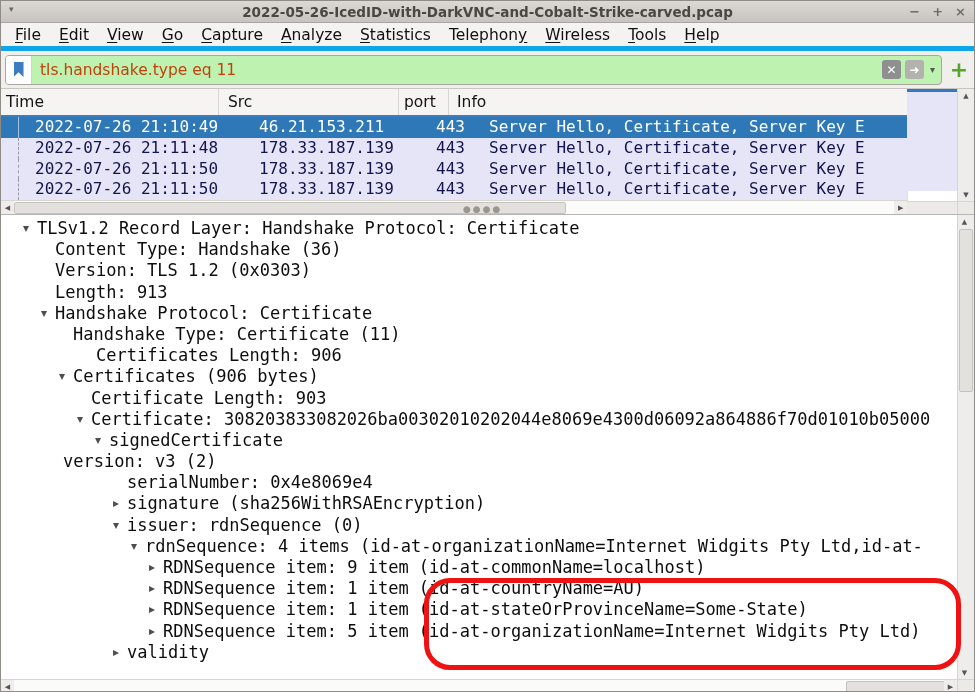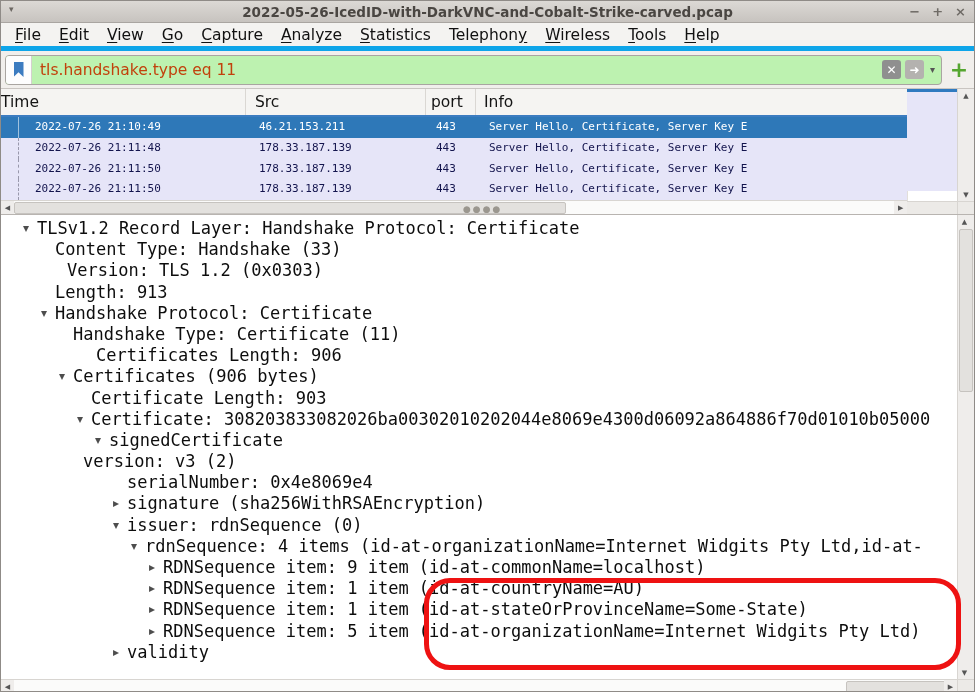--- a/index.html
+++ b/index.html
@@ -50,27 +50,27 @@
   .btn-clear { background:#8f8f8f; }
   .btn-apply { background:#b4b2af; }
   .filter-caret { font-size:10px; color:#555; margin:0 6px 0 2px; }
   .add-btn { width:22px; height:22px; display:flex; align-items:center; justify-content:center;
     color:#55a630; font-size:22px; font-weight:bold; line-height:20px; }
   
   .packet-pane { height:125px; display:flex; }
   .plist-main { width:908px; display:flex; flex-direction:column; }
   .plist-header { height:28px; background:#f5f4f2; border-bottom:2px solid #3c7cc0; display:flex; }
   .hcell { font-size:15.5px; color:#141414; display:flex; align-items:center; border-right:1px solid #dad7d3; }
-  .hc-time { width:245px; }
+  .hc-time { width:218px; padding-left:5px; }
   .hc-src  { width:180px; padding-left:9px; }
   .hc-port { width:50px;  padding-left:5px; }
   .hc-info { flex:1; padding-left:8px; border-right:none; }
   .plist-rows { height:83px; position:relative; background:#fff; }
   .prow { height:20.75px; display:flex; background:#e6e5f8; color:#13144d;
-    font-family:"DejaVu Sans Mono", monospace; font-size:11px; line-height:20.75px;
+    font-family:"DejaVu Sans Mono", monospace; font-size:16px; line-height:20.75px;
     white-space:nowrap; overflow:hidden; position:relative; }
   .prow.selected { background:#2e78b8; color:#fff; }
   .prow::before { content:""; position:absolute; left:17px; top:0; bottom:0;
     border-left:1px dashed rgba(90,90,110,.55); }
   .prow.selected::before { border-left:1px solid rgba(255,255,255,.55); }
   .c-time { width:247px; padding-left:34px; flex:0 0 auto; }
   .c-src  { width:180px; padding-left:11px; flex:0 0 auto; }
   .c-port { width:50px;  padding-left:8px;  flex:0 0 auto; }
   .c-info { flex:1; padding-left:11px; overflow:hidden; }
   
@@ -218,23 +218,23 @@
 <div class="detail-pane">
   <div class="detail-main">
     <div class="tree">
 
     <div class="tree-line" style="padding-left: 22px;">
           <span class="expander">▾</span>
           <span class="tree-text">TLSv1.2 Record Layer: Handshake Protocol: Certificate</span>
         </div>
         <div class="tree-line" style="padding-left: 40px;">
           <span class="expander"></span>
-          <span class="tree-text">Content Type: Handshake (33)</span>
-        </div>
-        <div class="tree-line" style="padding-left: 52px;">
+          <span class="tree-text">Content Type: Handshake (36)</span>
+        </div>
+        <div class="tree-line" style="padding-left: 40px;">
           <span class="expander"></span>
           <span class="tree-text">Version: TLS 1.2 (0x0303)</span>
         </div>
         <div class="tree-line" style="padding-left: 40px;">
           <span class="expander"></span>
           <span class="tree-text">Length: 913</span>
         </div>
         <div class="tree-line" style="padding-left: 40px;">
           <span class="expander">▾</span>
           <span class="tree-text">Handshake Protocol: Certificate</span>
@@ -256,21 +256,21 @@
           <span class="tree-text">Certificate Length: 903</span>
         </div>
         <div class="tree-line" style="padding-left: 76px;">
           <span class="expander">▾</span>
           <span class="tree-text">Certificate: 308203833082026ba00302010202044e8069e4300d06092a864886f70d01010b05000</span>
         </div>
         <div class="tree-line" style="padding-left: 94px;">
           <span class="expander">▾</span>
           <span class="tree-text">signedCertificate</span>
         </div>
-        <div class="tree-line" style="padding-left: 48px; margin-left: 20px;">
+        <div class="tree-line" style="padding-left: 48px;">
           <span class="expander"></span>
           <span class="tree-text">version: v3 (2)</span>
         </div>
         <div class="tree-line" style="padding-left: 112px;">
           <span class="expander"></span>
           <span class="tree-text">serialNumber: 0x4e8069e4</span>
         </div>
         <div class="tree-line" style="padding-left: 112px;">
           <span class="expander">▸</span>
           <span class="tree-text">signature (sha256WithRSAEncryption)</span>

